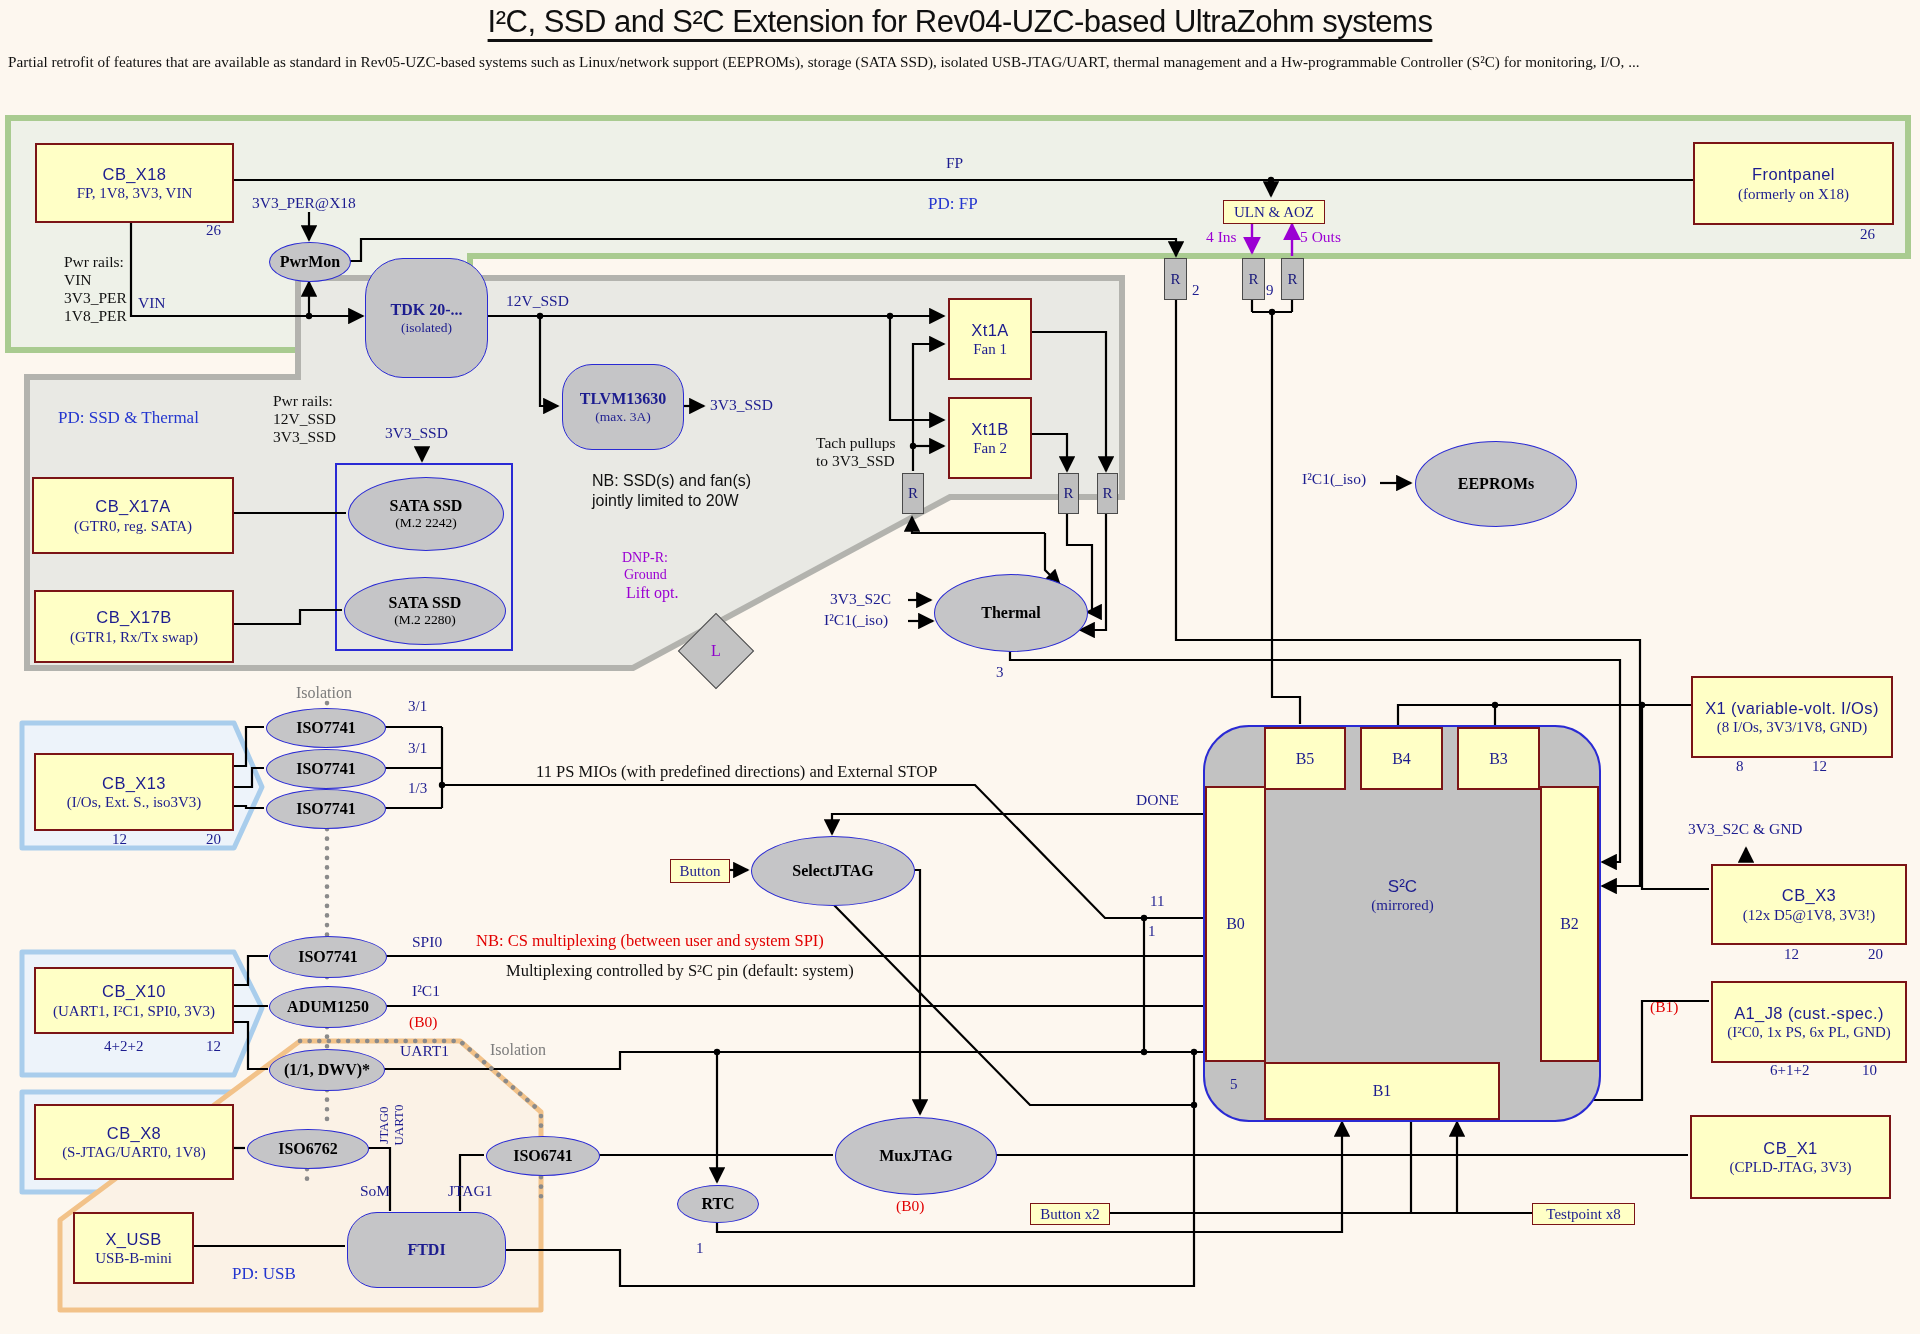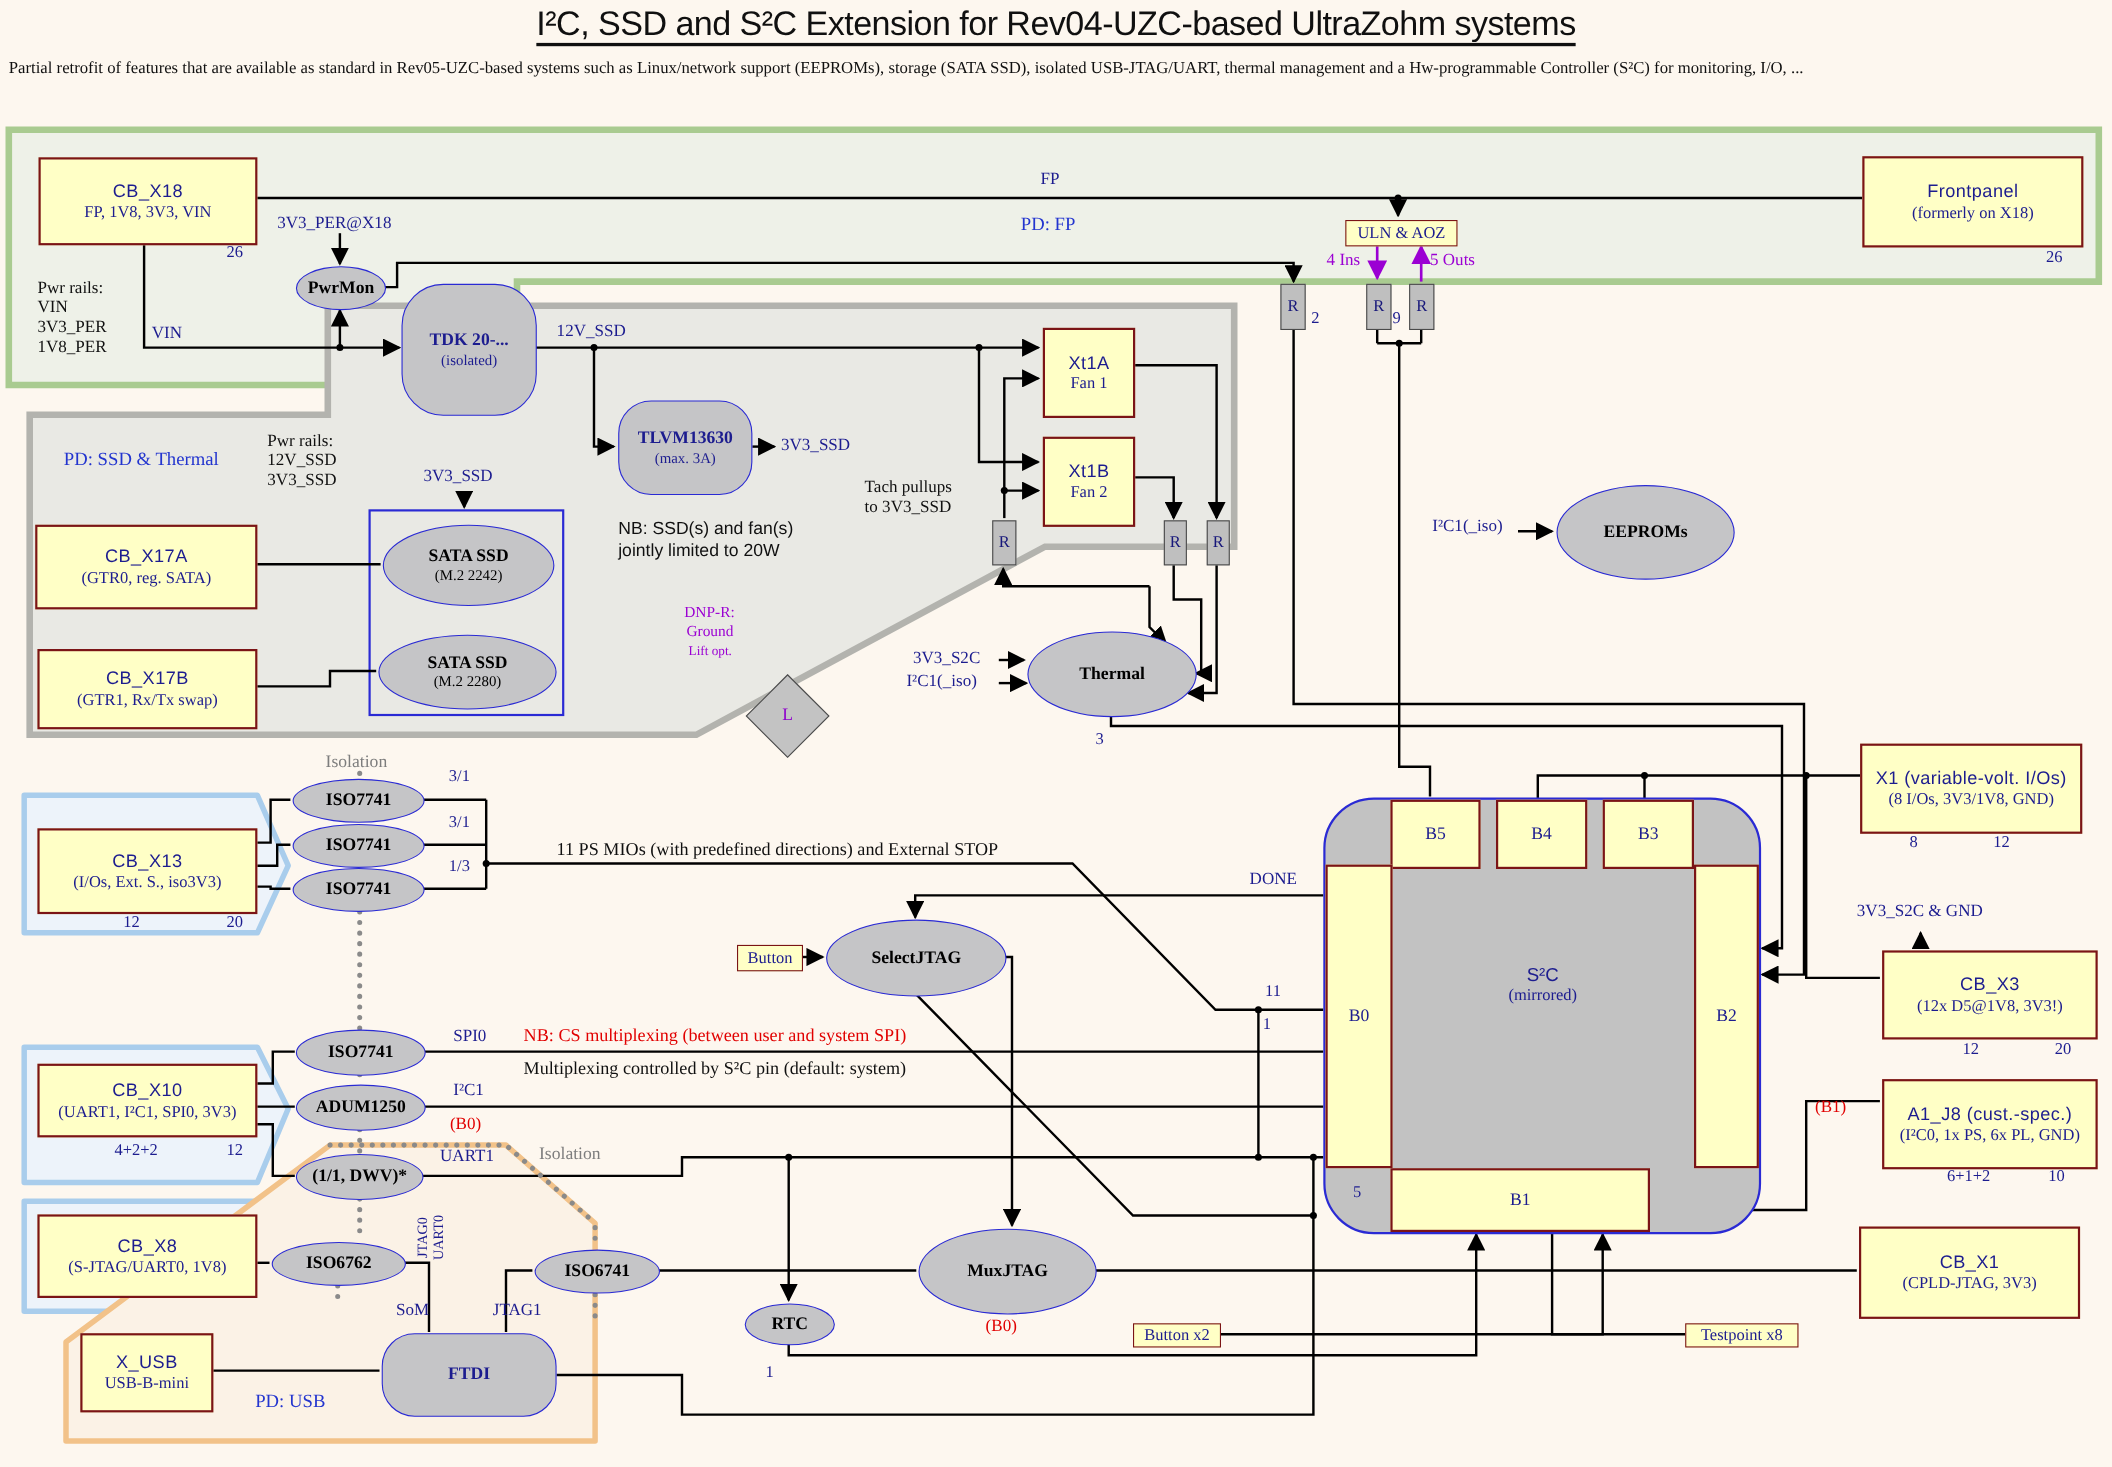--- a/index.html
+++ b/index.html
@@ -19,21 +19,21 @@
   .ell{position:absolute;background:#c5c5c7;border:1.6px solid #2a2ad4;border-radius:50%;
        display:flex;flex-direction:column;align-items:center;justify-content:center;
        color:#000000;font-weight:bold;font-size:16px;text-align:right;line-height:1.15;}
   .rrect{position:absolute;background:#c5c5c7;border:1.6px solid #2a2ad4;
        display:flex;flex-direction:column;align-items:center;justify-content:center;
        color:#1c1c8f;font-weight:bold;font-size:16px;text-align:center;line-height:1.25;}
   .ell .s,.rrect .s{font-weight:normal;font-size:13.5px;}
   .rbox{position:absolute;width:21px;height:40px;background:#bfbfbf;border:1.2px solid #4a4a4a;
         color:#17177a;display:flex;align-items:center;justify-content:center;font-size:15px;}
   .lbl{position:absolute;color:#1c1c8f;font-size:15.5px;white-space:nowrap;}
-  .lblk{position:absolute;color:#101010;font-size:15.5px;white-space:nowrap;}
+  .lblk{position:absolute;color:#101010;font-size:15.5px;white-space:nowrap;margin-left:30px;}
   .sans{font-family:"Liberation Sans",sans-serif;font-size:16px;}
   .red{color:#e10000;}
   .pur{color:#9b00d3;}
   .gry{color:#7d7d7d;}
   .pd{color:#2335cf;font-size:17px;}
   .num{font-size:15px;}
   .diam{position:absolute;width:52px;height:52px;background:#c3c3c3;border:1.5px solid #4a4a4a;
         transform:rotate(45deg);display:flex;align-items:center;justify-content:center;}
   .diam span{transform:rotate(-45deg);color:#8e00cc;font-size:16px;}
   #s2c{position:absolute;left:1203px;top:725px;width:394px;height:393px;background:#c2c2c2;
@@ -355,21 +355,21 @@
   <div class="lblk" style="left:243px;top:392px;">Pwr rails:</div>
   <div class="lblk" style="left:243px;top:410px;">12V_SSD</div>
   <div class="lblk" style="left:243px;top:428px;">3V3_SSD</div>
   <div class="lbl" style="left:385px;top:424px;">3V3_SSD</div>
   <div class="lblk" style="left:786px;top:434px;">Tach pullups</div>
   <div class="lblk" style="left:786px;top:452px;">to 3V3_SSD</div>
   <div class="lblk sans" style="left:562px;top:472px;">NB: SSD(s) and fan(s)</div>
   <div class="lblk sans" style="left:562px;top:492px;">jointly limited to 20W</div>
   <div class="lbl pur" style="left:622px;top:550px;font-size:14px;">DNP-R:</div>
   <div class="lbl pur" style="left:624px;top:567px;font-size:14px;">Ground</div>
-  <div class="lbl pur" style="left:626px;top:584px;font-size:12px;text-align:center;">Lift opt.</div>
+  <div class="lbl pur" style="left:626px;top:584px;font-size:16px;text-align:center;">Lift opt.</div>
   <div class="lbl pur" style="left:1206px;top:228px;">4 Ins</div>
   <div class="lbl pur" style="left:1300px;top:228px;">5 Outs</div>
   <div class="lbl num" style="left:1192px;top:282px;">2</div>
   <div class="lbl num" style="left:1266px;top:282px;">9</div>
   <div class="lbl num" style="left:996px;top:664px;">3</div>
   <div class="lbl" style="left:830px;top:590px;">3V3_S2C</div>
   <div class="lbl" style="left:824px;top:611px;">I²C1(_iso)</div>
   <div class="lbl" style="left:1302px;top:470px;">I²C1(_iso)</div>
   <div class="lbl gry" style="left:296px;top:684px;font-size:16px;">Isolation</div>
   <div class="lbl gry" style="left:490px;top:1041px;font-size:16px;">Isolation</div>

